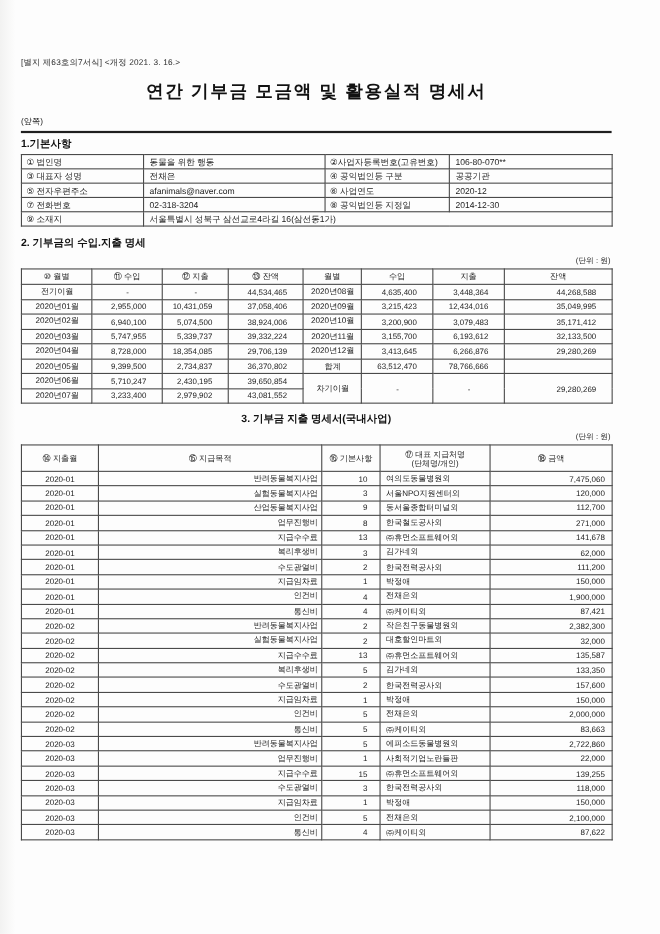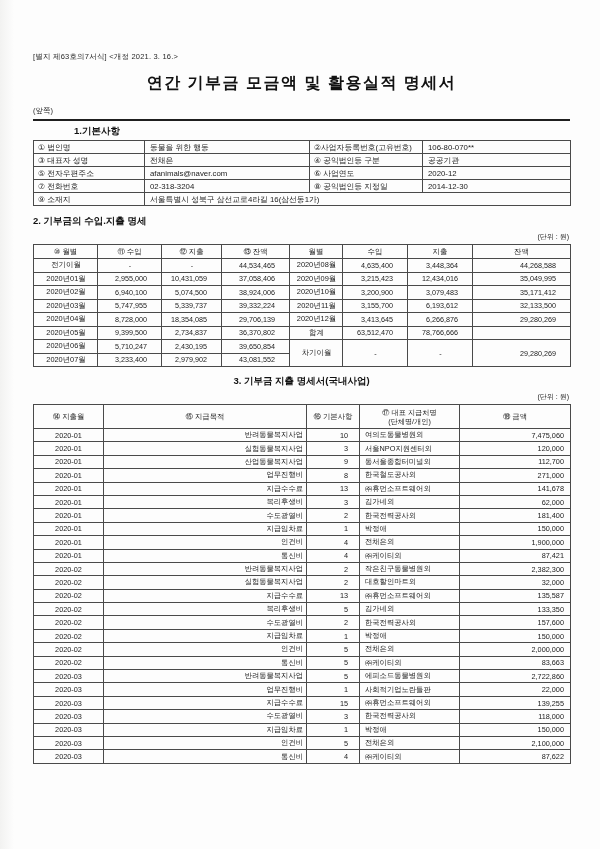--- a/index.html
+++ b/index.html
@@ -6,37 +6,37 @@
   html, body { width: 600px; height: 849px; }
   body {
     background: #fdfdfd;
     font-family: "Liberation Sans", "DejaVu Sans", sans-serif;
     color: #1c1c1c;
     position: relative;
     overflow: hidden;
   }
   .page {
     position: absolute;
-    left: 33px; top: 0;
+    left: 19px; top: 0;
     width: 537px; height: 849px;
     padding-top: 52px;
   }
   .form-code { font-size: 7.5px; color: #2a2a2a; letter-spacing: 0.2px; }
   .doc-title {
     text-align: center;
     font-size: 16px;
     font-weight: bold;
     letter-spacing: 1.5px;
     margin-top: 11px;
     color: #111;
   }
   .side-note { text-align: left; font-size: 7.5px; margin-top: 12px; color: #222; }
   .thick-rule { border: none; border-top: 2px solid #1f1f1f; margin-top: 3px; }
   .sec-title { font-size: 9.5px; font-weight: bold; color: #111; }
-  .sec1-title { margin-top: 4px; margin-bottom: 2px; margin-left: 41px; }
+  .sec1-title { margin-top: 4px; margin-bottom: 2px; }
   .sec2-title { margin-top: 9px; }
   .sec3-title { margin-top: 8px; text-align: center; }
   .unit { text-align: right; font-size: 7px; margin: 4px 1px 2px 0; color: #222; }
 
   table.t {
     width: 100%;
     border-collapse: collapse;
     table-layout: fixed;
   }
   table.t td, table.t th {
@@ -300,21 +300,21 @@
           <td>복리후생비</td>
           <td>3</td>
           <td>김가네외</td>
           <td>62,000</td>
         </tr>
         <tr>
           <td>2020-01</td>
           <td>수도광열비</td>
           <td>2</td>
           <td>한국전력공사외</td>
-          <td>181,400</td>
+          <td>111,200</td>
         </tr>
         <tr>
           <td>2020-01</td>
           <td>지급임차료</td>
           <td>1</td>
           <td>박정애</td>
           <td>150,000</td>
         </tr>
         <tr>
           <td>2020-01</td>

